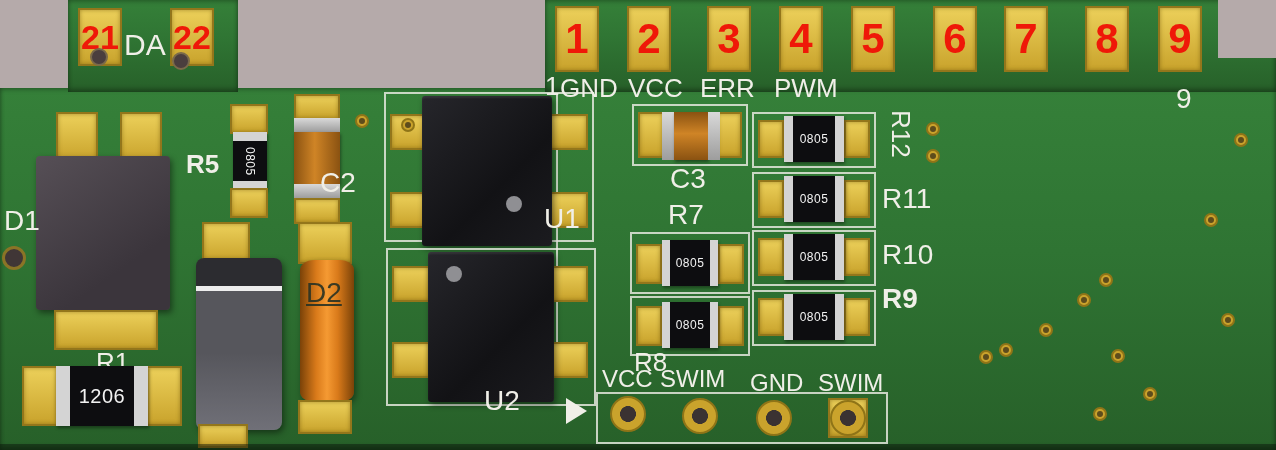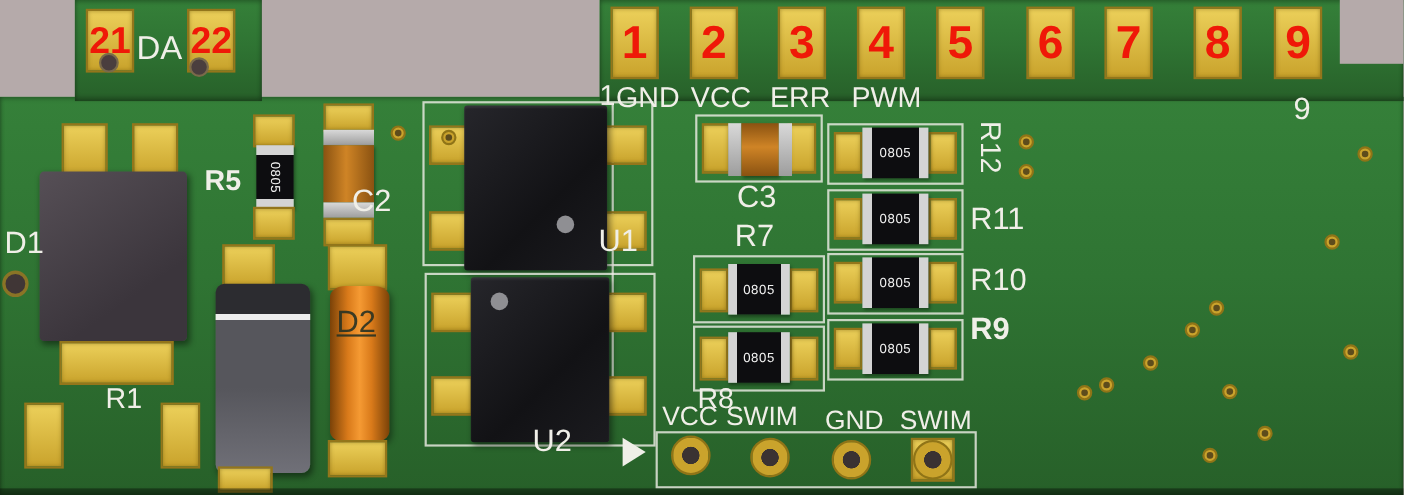--- a/index.html
+++ b/index.html
@@ -84,20 +84,23 @@
 
   <div class="pad" style="left:56px;top:112px;width:42px;height:50px"></div>
   <div class="pad" style="left:120px;top:112px;width:42px;height:50px"></div>
   <div style="position:absolute;left:36px;top:156px;width:134px;height:154px;background:linear-gradient(145deg,#564f56,#3b353c 70%);border-radius:4px;box-shadow:2px 3px 6px rgba(0,0,0,.45);"></div>
   <div class="pad" style="left:54px;top:310px;width:104px;height:40px"></div>
   <span class="silk big" style="left:4px;top:206px;">D1</span>
 
   <span class="silk" style="left:62px;top:348px;margin-left:34px;">R1</span>
   <div class="pad" style="left:22px;top:366px;width:36px;height:60px"></div>
   <div class="pad" style="left:146px;top:366px;width:36px;height:60px"></div>
+  <div class="res" style="left:56px;top:366px;width:92px;height:60px;font-size:20px;">
+    <span>1206</span>
+  </div>
 
   <span class="silk" style="left:186px;top:150px;font-weight:bold;">R5</span>
   <div class="pad" style="left:230px;top:104px;width:38px;height:30px"></div>
   <div class="res vert" style="left:233px;top:132px;width:34px;height:58px;">
     <span>0805</span>
   </div>
   <div class="pad" style="left:230px;top:188px;width:38px;height:30px"></div>
 
   <div class="pad" style="left:294px;top:94px;width:46px;height:26px"></div>
   <div class="cap-end" style="left:294px;top:118px;width:46px;height:14px;position:absolute;"></div>

